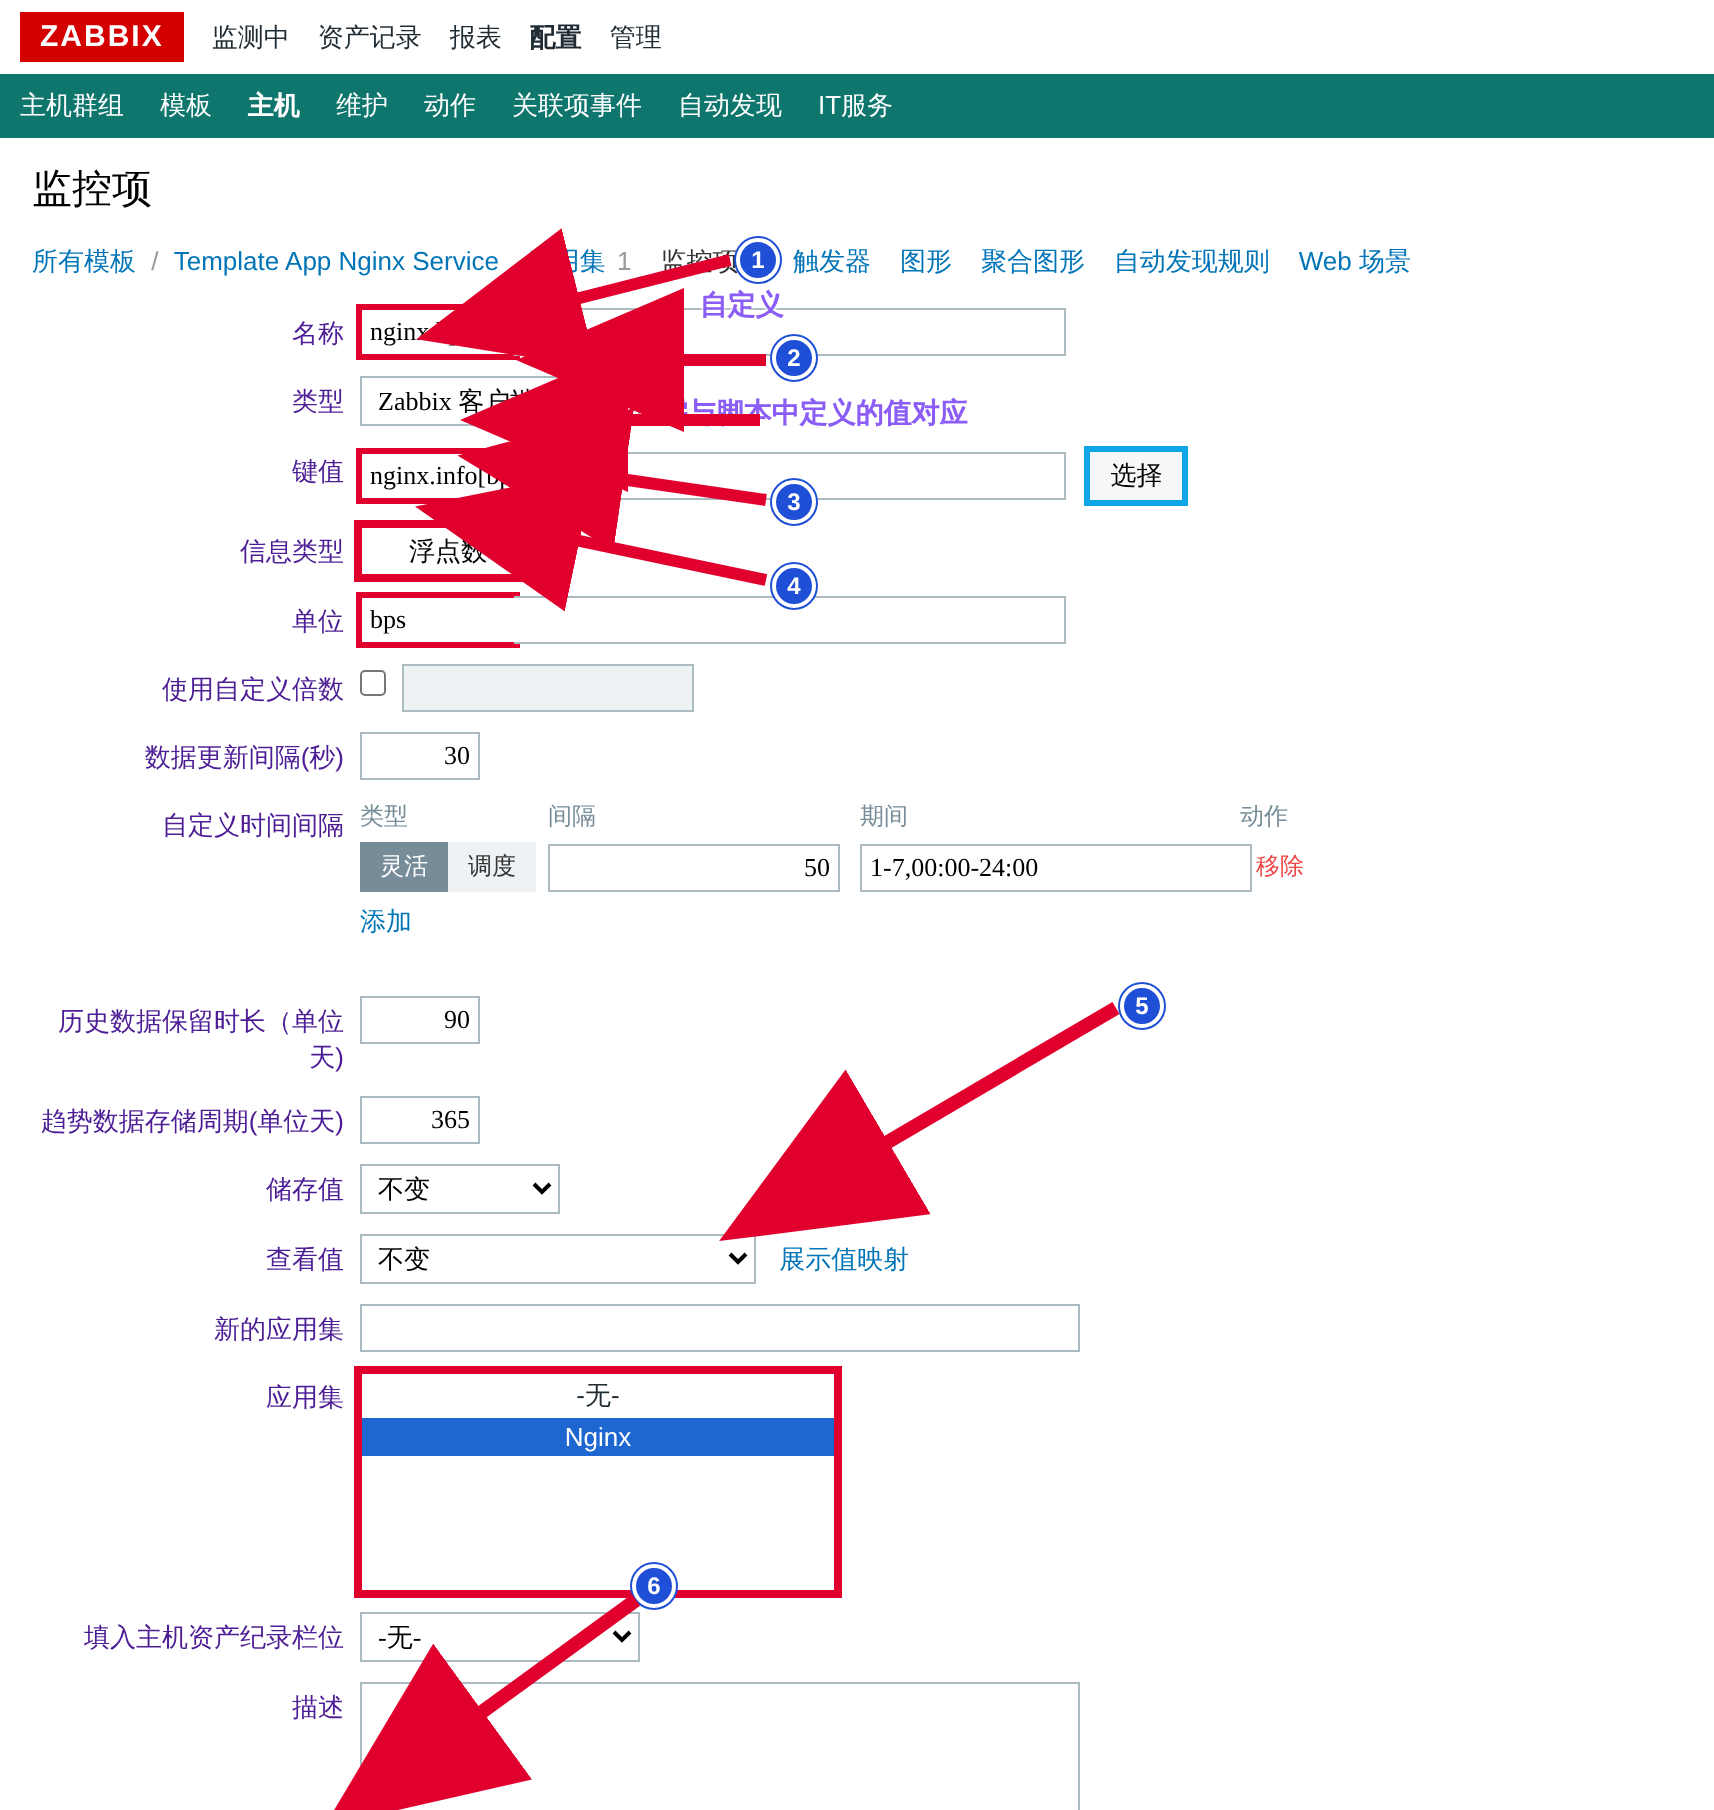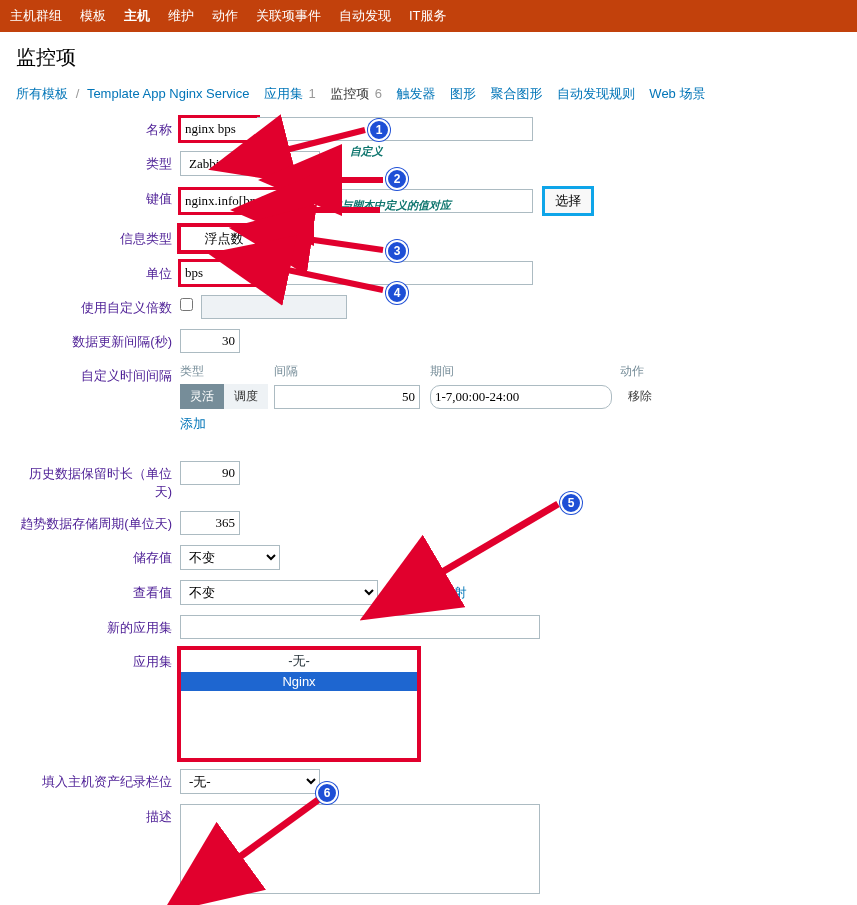--- a/index.html
+++ b/index.html
@@ -1,79 +1,87 @@
 <!DOCTYPE html>
 <html><head>
 <meta charset="utf-8">
 <style>
   * { box-sizing: border-box; margin: 0; padding: 0; }
   body { font-family: Arial, "Microsoft YaHei", sans-serif; font-size: 13px; color: #1f2c33; background: #fff; width: 857px; }
   .top-nav { display: flex; align-items: center; padding: 6px 10px; gap: 14px; }
   .logo { background: #d40000; color: #fff; font-weight: bold; padding: 4px 10px; font-size: 15px; letter-spacing: 1px; }
   .top-nav a { color: #1f2c33; text-decoration: none; font-size: 13px; }
   .top-nav a.active { font-weight: bold; }
-  .sub-nav { background: #c2410c; display: flex; align-items: center; padding: 0 10px; gap: 18px; height: 32px; }
+  .sub-nav { background: #0f766e; display: flex; align-items: center; padding: 0 10px; gap: 18px; height: 32px; }
   .sub-nav a { color: #fff; text-decoration: none; font-size: 13px; }
   .sub-nav a.active { font-weight: bold; }
   h1.page-title { font-size: 20px; font-weight: normal; padding: 12px 16px 8px; color: #000; }
   .breadcrumb { padding: 6px 16px 14px; font-size: 13px; }
   .breadcrumb a { color: #0275b8; text-decoration: none; }
   .breadcrumb .sep { color: #999; margin: 0 4px; }
   .breadcrumb .active-tab { color: #333; }
   .breadcrumb .count { color: #999; margin-left: 2px; }
 
   .form { padding: 0 16px 20px; }
   .form-row { display: flex; align-items: flex-start; margin-bottom: 10px; }
   .form-row label.lbl { width: 164px; text-align: right; padding-right: 8px; padding-top: 4px; color: #4c1d95; }
   .form-row .ctl { flex: 1; position: relative; }
   input[type=text], select, textarea { border: 1px solid #acbbc2; padding: 3px 4px; font-size: 13px; font-family: Liberation Serif, serif; background: #fff; }
   input.w360 { width: 360px; }
   input.w70 { width: 60px; text-align: right; }
   select.w140 { width: 140px; }
   select.w100 { width: 100px; }
   select.w200 { width: 198px; }
   .btn-select { border: 3px solid #0ea5e9; background: #f8f8f8; padding: 3px 10px; margin-left: 6px; cursor: pointer; font-size: 13px; }
-  .link { color: #0275b8; text-decoration: none; margin-left: 20px; }
+  .link { color: #0275b8; text-decoration: none; margin-left: 8px; }
 
   .interval-table { width: 474px; }
   .interval-head { display: flex; color: #768d99; font-size: 12px; padding-bottom: 4px; }
   .ih-type { width: 94px; }
   .ih-int { width: 156px; }
   .ih-per { width: 190px; }
   .ih-act { width: 34px; }
   .interval-row { display: flex; align-items: center; margin-bottom: 6px; }
   .toggle { display: flex; }
   .toggle span { padding: 4px 10px; font-size: 12px; cursor: pointer; text-align: right; }
   .toggle .on { background: #768d99; color: #fff; }
   .toggle .off { background: #eef2f5; color: #333; }
   .ir-int input { width: 146px; text-align: right; }
-  .ir-per input { width: 182px; border-radius: 10px; }
-  .ir-rem { color: #404040; cursor: pointer; font-size: 12px; margin-left: 8px; }
+  .ir-per input { width: 196px; }
+  .ir-rem { color: #ef4444; cursor: pointer; font-size: 12px; margin-left: 8px; }
 
   .new-appset { width: 360px; height: 24px; background: #d9f0d9; border: 1px solid #9dc99d; }
   .appset-list { width: 238px; height: 110px; border: 1px solid #acbbc2; overflow: auto; }
   .appset-list .opt { padding: 2px 4px; }
   .appset-list .opt.sel { background: #1e66d0; color: #fff; }
   textarea.desc { width: 360px; height: 90px; resize: none; }
 
   .highlight-red { outline: 3px solid #e1002d; outline-offset: -1px; }
   .highlight-red-thick { outline: 4px solid #e1002d; outline-offset: -1px; text-align: center; }
 
   
   .anno { position: absolute; pointer-events: none; }
   .circle-num { width: 22px; height: 22px; border-radius: 50%; background: #1e4fd6; border: 2px solid #fff; box-shadow: 0 0 0 1px #1e4fd6; color: #fff; font-weight: bold; font-size: 12px; display: flex; align-items: center; justify-content: center; position: absolute; }
-  .anno-text { position: absolute; font-style: italic; font-weight: bold; font-size: 11px; color: #0f766e; text-shadow: 0 0 2px #fff, 0 0 2px #fff; }
+  .anno-text { position: absolute; font-weight: bold; font-size: 14px; color: #8b5cf6; text-shadow: 0 0 2px #fff, 0 0 2px #fff; }
 
   .page-wrap { position: relative; width: 857px; }
 </style>
 </head>
 <body>
 
 <div class="page-wrap">
 
+  <div class="top-nav">
+    <span class="logo">ZABBIX</span>
+    <a href="#">监测中</a>
+    <a href="#">资产记录</a>
+    <a href="#">报表</a>
+    <a href="#" class="active">配置</a>
+    <a href="#">管理</a>
+  </div>
 
   <div class="sub-nav">
     <a href="#">主机群组</a>
     <a href="#">模板</a>
     <a href="#" class="active">主机</a>
     <a href="#">维护</a>
     <a href="#">动作</a>
     <a href="#">关联项事件</a>
     <a href="#">自动发现</a>
     <a href="#">IT服务</a>

